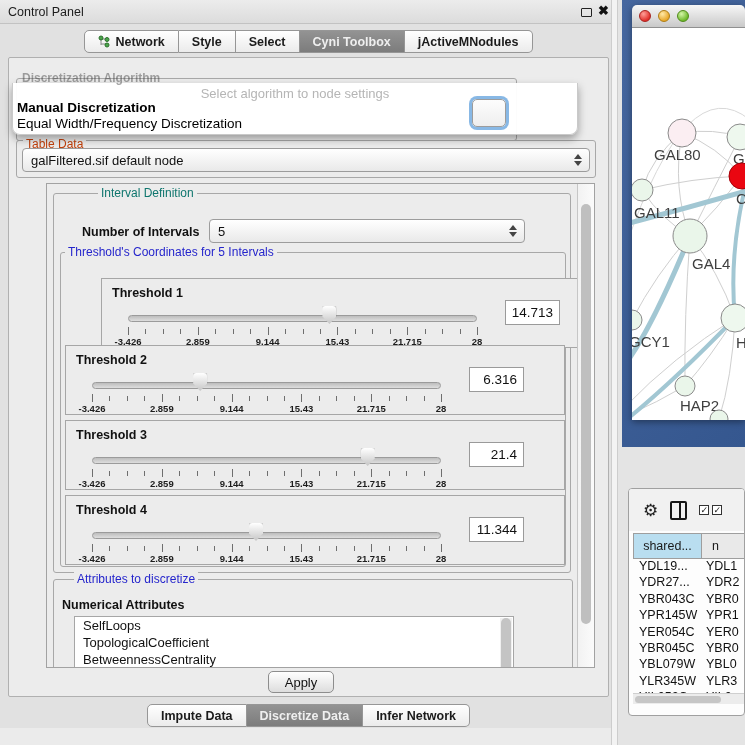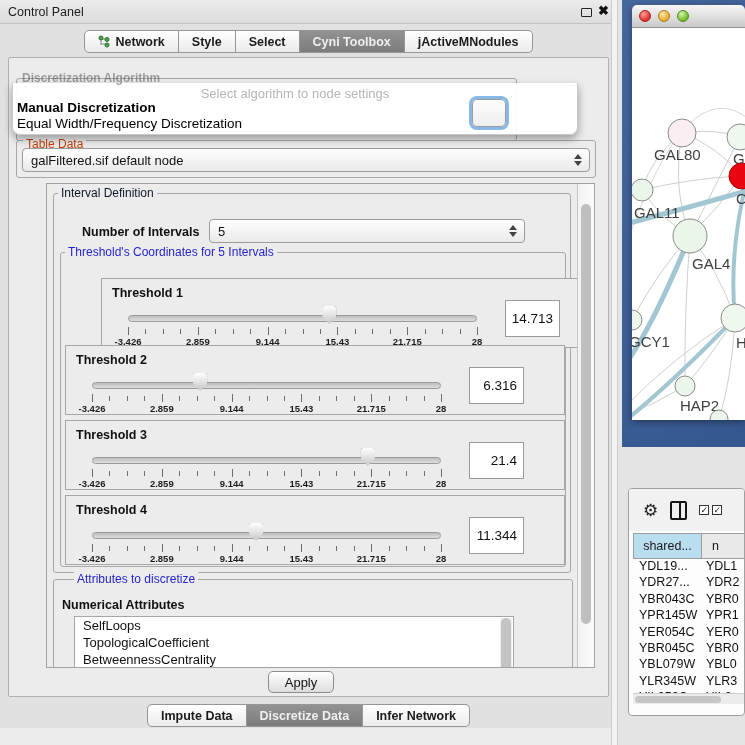--- a/index.html
+++ b/index.html
@@ -27,21 +27,21 @@
   .seg:last-child { border-radius:0 5px 5px 0; }
   .seg.active { background:linear-gradient(#939393,#7c7c7c); color:#efefef; }
   .net-ico svg { display:block; }
 
   .cp-main { position:absolute; left:8px; top:57px; width:601px; height:640px;
     background:#ececec; border:1px solid #b0b0b0; border-radius:2px; }
 
   .groupbox { position:absolute; border:1px solid #a8a8a8; border-radius:3px; background:transparent; }
   .grouplabel { position:absolute; font-size:12px; background:#ececec; padding:0 3px; white-space:nowrap; }
   .gl-gray  { color:#c2410c; }
-  .gl-green { color:#0f172a; }
+  .gl-green { color:#0f766e;margin-left:40px; }
   .gl-blue  { color:#2525cc; }
 
   
   .combo { position:absolute; background:linear-gradient(#ffffff,#e9e9e9); border:1px solid #9c9c9c;
     border-radius:4px; font-size:13px; color:#111; display:flex; align-items:center; padding:0 22px 0 8px; }
   .stepper { position:absolute; right:7px; top:50%; transform:translateY(-50%);
     display:flex; flex-direction:column; gap:2px; }
   .stepper i { width:0; height:0; border-left:4px solid transparent; border-right:4px solid transparent; }
   .stepper .up { border-bottom:5px solid #444; }
   .stepper .dn { border-top:5px solid #444; }
@@ -76,21 +76,21 @@
   .th-track { position:absolute; left:26px; top:36px; width:349px; height:7px;
     background:linear-gradient(#bdbdbd,#dedede); border:1px solid #9b9b9b; border-radius:4px; }
   .th-handle { position:absolute; top:27px; width:14px; height:18px;
     background:linear-gradient(#ffffff,#c6c6c6); border-radius:3px 3px 0 0;
     clip-path:polygon(0 0,100% 0,100% 58%,50% 100%,0 58%);
     filter:drop-shadow(0 0 1px #777); }
   .tick { position:absolute; width:1px; background:#6e6e6e; top:48px; }
   .tick.major { height:8px; } .tick.minor { height:5px; top:50px; }
   .ticklabel { position:absolute; top:57px; transform:translateX(-50%);
     font-size:9.5px; font-weight:bold; color:#1d1d1d; white-space:nowrap; }
-  .th-value { position:absolute; left:403px; top:21px; width:55px; height:37px;
+  .th-value { position:absolute; left:403px; top:21px; width:55px; height:25px;
     background:#fff; border:1px solid #9a9a9a; font-size:13.5px; color:#111;
     text-align:right; padding-right:6px; font-family:"Liberation Sans",sans-serif; }
 
   
   .attr-sublabel { position:absolute; left:8px; top:18px; font-size:12.5px; font-weight:bold; color:#111; }
   .attr-list { position:absolute; left:20px; top:36px; width:440px; height:70px;
     background:#ffffff; border:1px solid #a6a6a6; overflow:hidden; }
   .attr-item { font-size:13px; color:#111; padding:1px 0 1px 8px; line-height:15px; }
   .attr-scroll { position:absolute; right:1px; top:1px; width:12px; height:66px; background:#f0f0f0; }
   .attr-scroll .thumb { position:absolute; left:1px; top:0; width:10px; height:64px;

